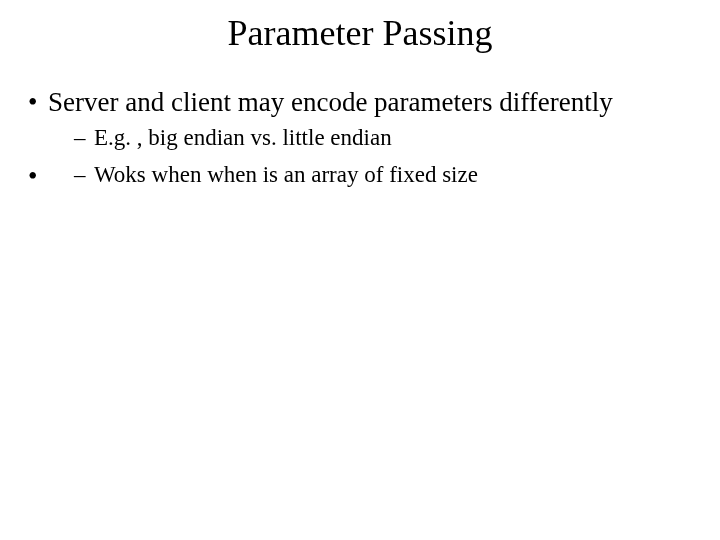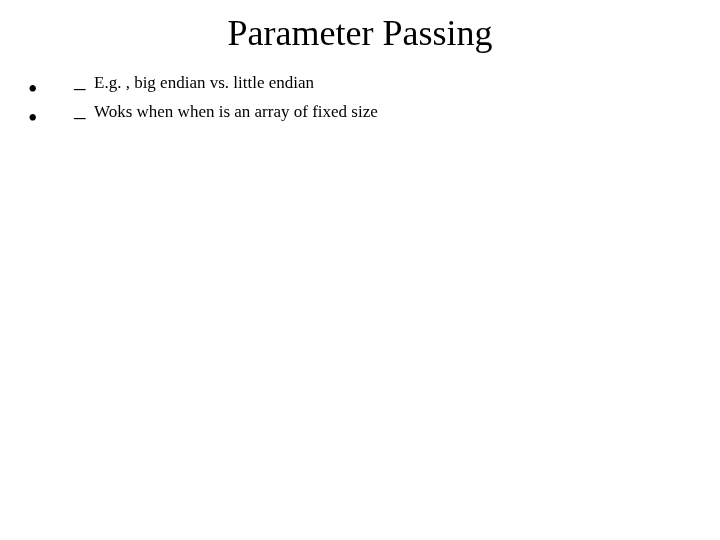--- a/index.html
+++ b/index.html
@@ -14,21 +14,21 @@
   .slide {
     position: relative;
     width: 720px;
     height: 540px;
     box-sizing: border-box;
   }
   .title {
     text-align: center;
     font-size: 36px;
     margin-top: 12px;
-    margin-bottom: 18px;
+    margin-bottom: 31px;
     font-weight: normal;
   }
   .body {
     padding: 0 24px 0 24px;
   }
   ul.level1 {
     list-style: none;
     margin: 0;
     padding: 0;
   }
@@ -47,39 +47,40 @@
     font-size: 27px;
   }
   ul.level2 {
     list-style: none;
     margin: 2px 0 6px 0;
     padding: 0 0 0 26px;
   }
   ul.level2 > li {
     position: relative;
     padding-left: 20px;
-    font-size: 17px;
+    font-size: 23px;
     line-height: 1.35;
   }
   ul.level2 > li::before {
     content: "–";
     position: absolute;
     left: 0;
     top: 0;
     font-size: 23px;
   }
 </style>
 </head>
 <body>
 
 <div class="slide">
   <div class="title">Parameter Passing</div>
   <div class="body">
     <ul class="level1">
       <li>
+        <span>Server and client may encode parameters differently</span>
         <ul class="level2">
           <li><span>E.g. , big endian vs. little endian</span></li>
         </ul>
       </li>
       <li>
         <ul class="level2">
           <li><span>Woks when when is an array of fixed size</span></li>
         </ul>
       </li>
     </ul>

